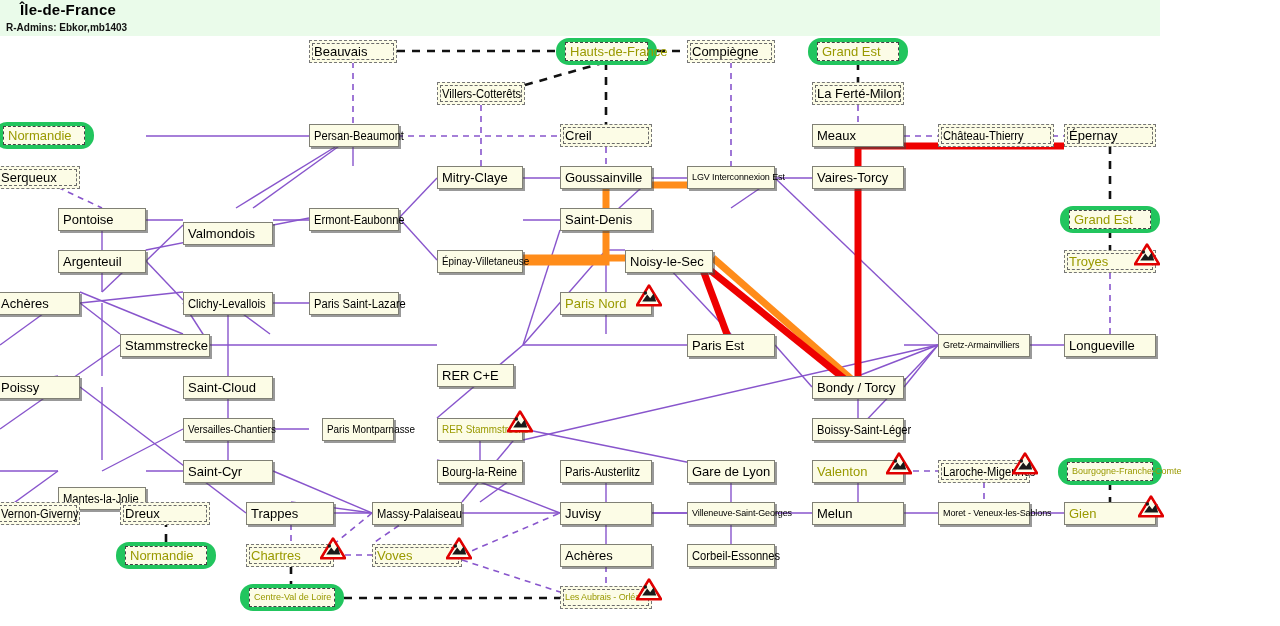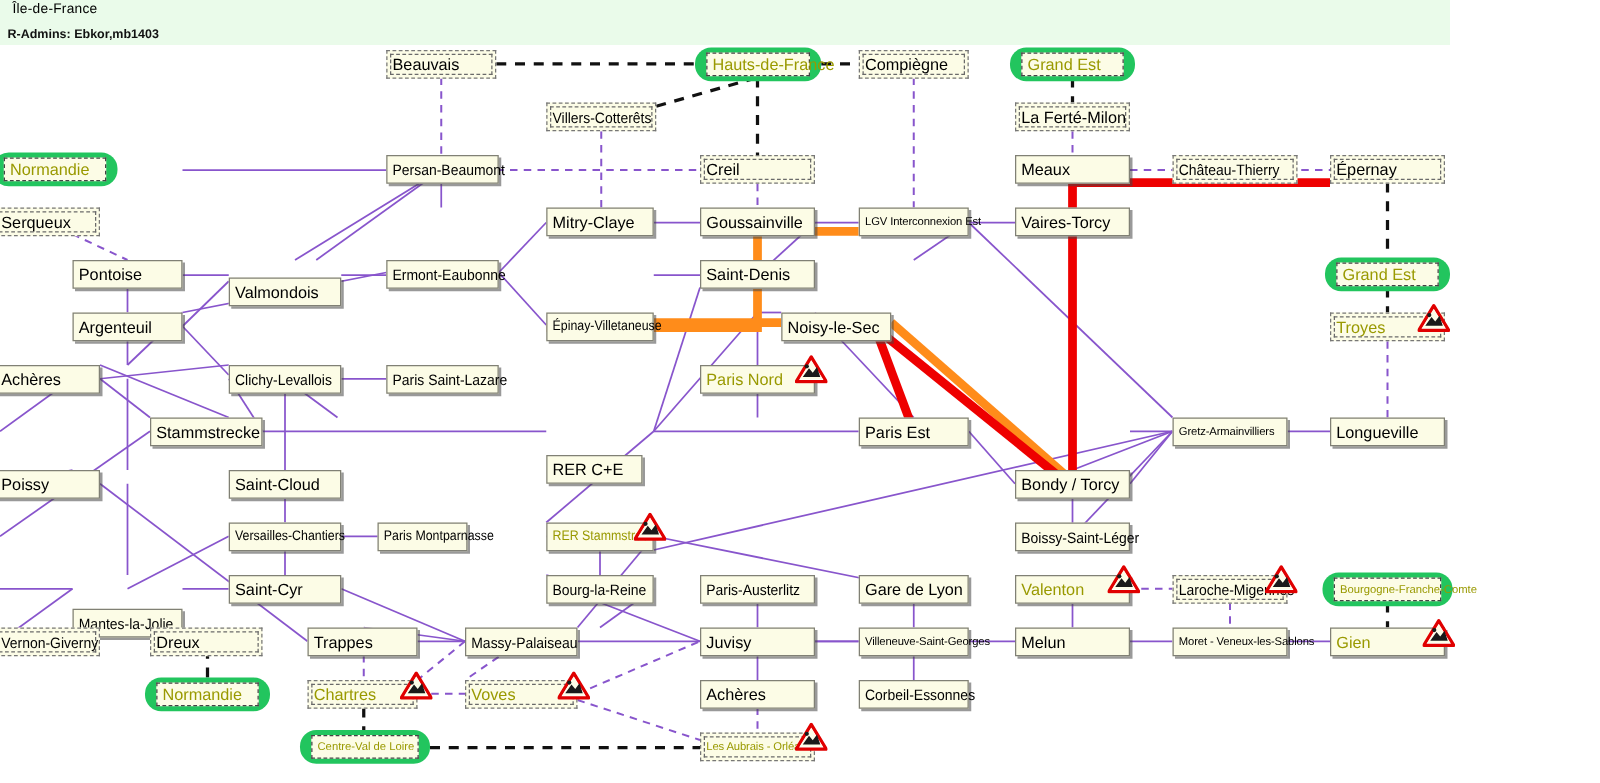--- a/index.html
+++ b/index.html
@@ -10,22 +10,22 @@
     -webkit-font-smoothing:antialiased;
   }
   #stage{position:relative;width:1280px;height:626px;overflow:hidden;}
 
   
   #header{
     position:absolute;left:0;top:0;width:1160px;height:36px;
     background:#eafbea;z-index:5;
   }
   #header .title{
-    position:absolute;left:10px;top:1px;
-    font-size:11px;font-weight:normal;color:#000;letter-spacing:.2px;
+    position:absolute;left:20px;top:1px;
+    font-size:15px;font-weight:bold;color:#000;letter-spacing:.2px;
   }
   #header .admins{
     position:absolute;left:6px;top:22px;
     font-size:10px;font-weight:bold;color:#111;
   }
 
   
   #edges{position:absolute;left:0;top:0;width:1280px;height:626px;z-index:1;}
   #work{position:absolute;left:0;top:0;width:1280px;height:626px;z-index:3;}
 
@@ -232,21 +232,21 @@
     </div>
     <div class="node ext" style="left: 560px; top: 124px; width: 92px;">
       <span class="lbl">Creil</span>
     </div>
     <div class="node ext" style="left: 812px; top: 82px; width: 92px;">
       <span class="lbl">La Ferté-Milon</span>
     </div>
     <div class="node solid" style="left: 812px; top: 124px; width: 92px;">
       <span class="lbl">Meaux</span>
     </div>
-    <div class="node ext cond" style="left: 938px; top: 124px; width: 100px;">
+    <div class="node ext cond" style="left: 938px; top: 124px; width: 116px;">
       <span class="lbl">Château-Thierry</span>
     </div>
     <div class="node ext" style="left: 1064px; top: 124px; width: 92px;">
       <span class="lbl">Épernay</span>
     </div>
     <div class="node ext" style="left: -4px; top: 166px; width: 84px;">
       <span class="lbl">Serqueux</span>
     </div>
     <div class="node solid" style="left: 437px; top: 166px; width: 86px;">
       <span class="lbl">Mitry-Claye</span>
@@ -316,21 +316,21 @@
     </div>
     <div class="node solid" style="left: 183px; top: 376px; width: 90px;">
       <span class="lbl">Saint-Cloud</span>
     </div>
     <div class="node solid" style="left: 812px; top: 376px; width: 92px;">
       <span class="lbl">Bondy / Torcy</span>
     </div>
     <div class="node solid xcond" style="left: 183px; top: 418px; width: 90px;">
       <span class="lbl">Versailles-Chantiers</span>
     </div>
-    <div class="node solid xcond" style="left: 302px; top: 418px; width: 72px;">
+    <div class="node solid xcond" style="left: 322px; top: 418px; width: 72px;">
       <span class="lbl">Paris Montparnasse</span>
     </div>
     <div class="node solid yellow xcond" style="left: 437px; top: 418px; width: 86px;">
       <span class="lbl">RER Stammstrecke</span>
     </div>
     <div class="node solid cond" style="left: 812px; top: 418px; width: 92px;">
       <span class="lbl">Boissy-Saint-Léger</span>
     </div>
     <div class="node solid cond" style="left: 58px; top: 460px; width: 88px; margin-top: 27px;">
       <span class="lbl">Mantes-la-Jolie</span>

